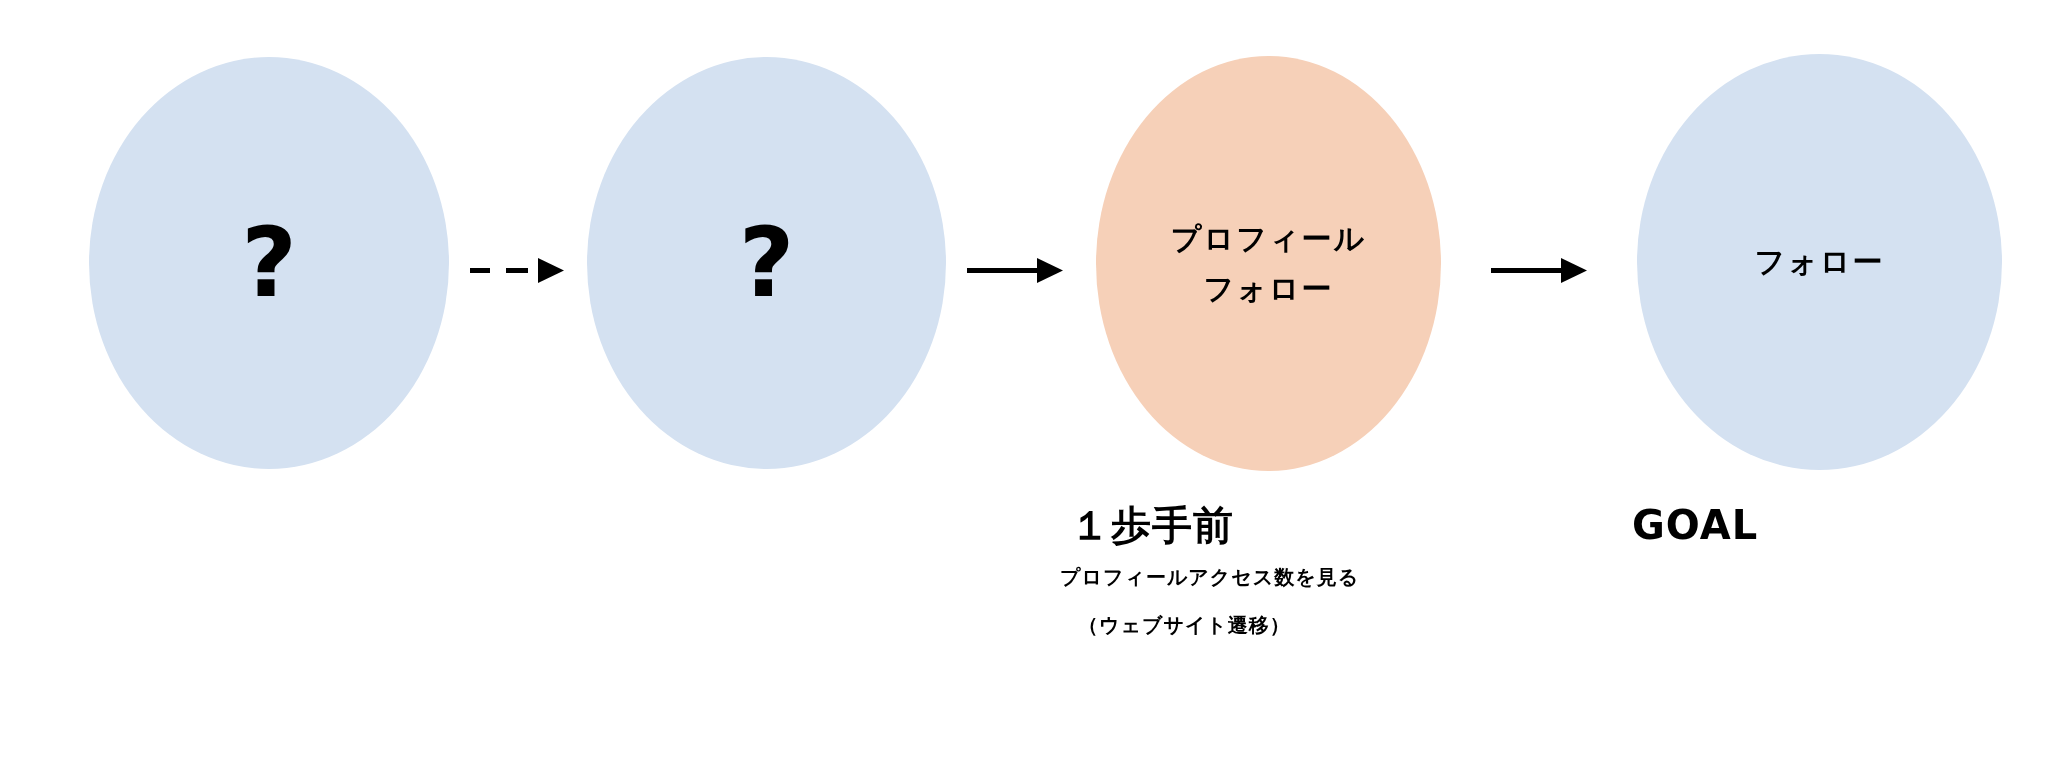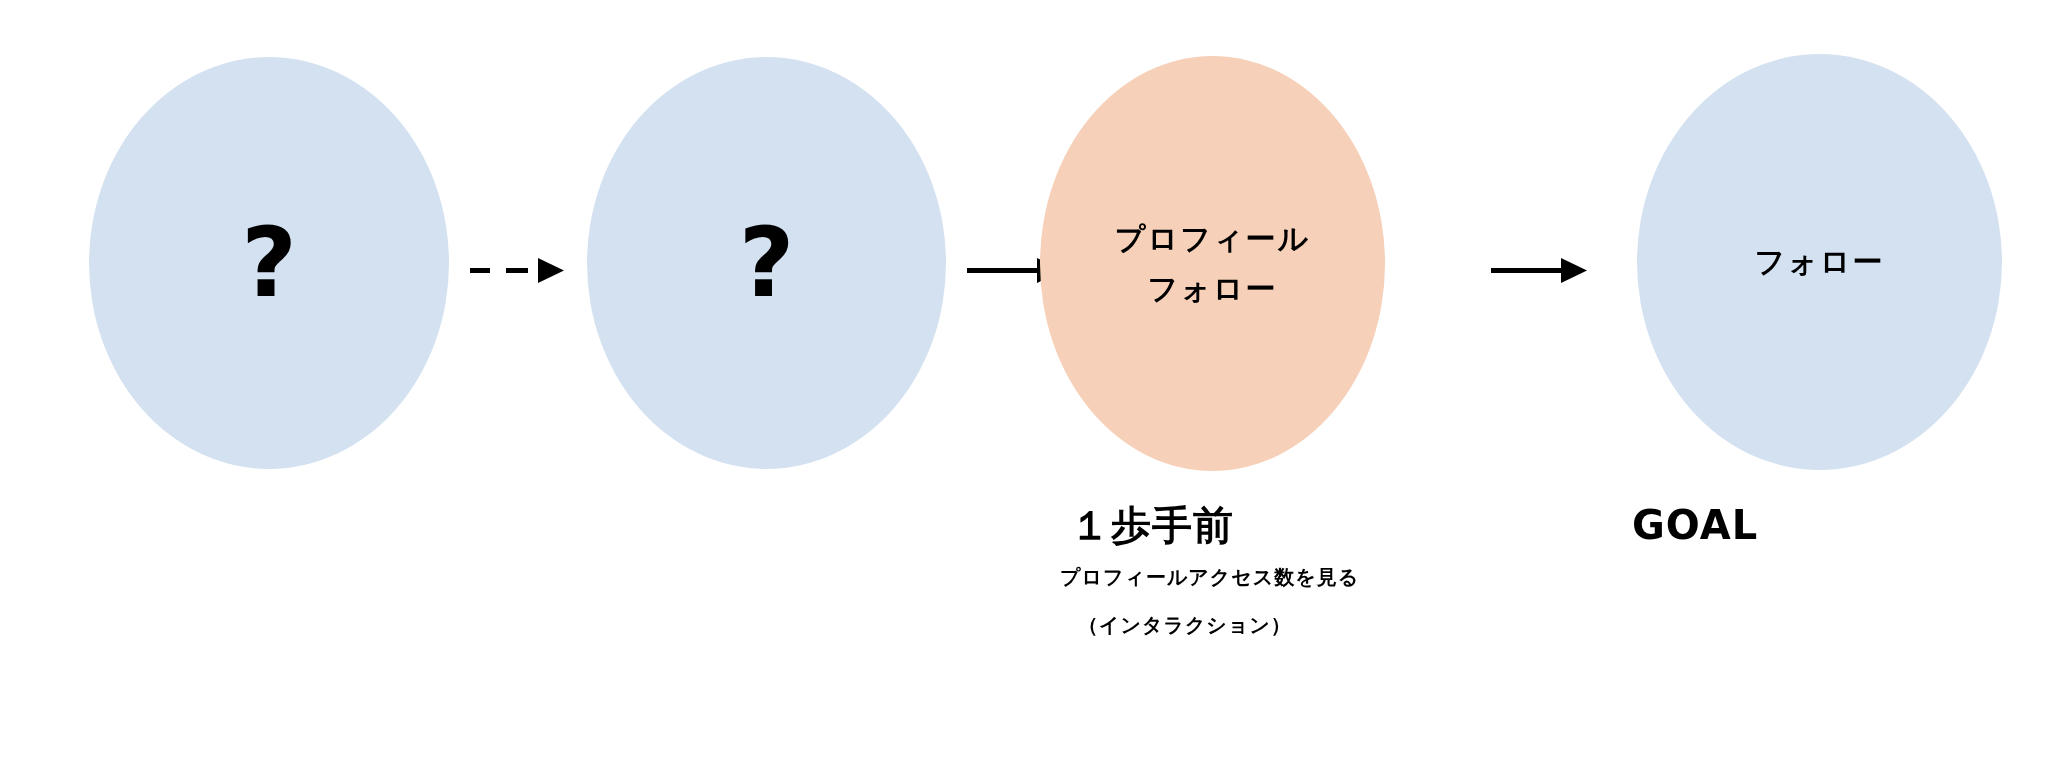--- a/index.html
+++ b/index.html
@@ -31,35 +31,35 @@
 
 <div class="node node-blue" style="left:587px; top:57px; width:359px; height:412px;">
   <span class="q">?</span>
 </div>
 
 <svg class="arrow" style="left:965px; top:256px;" width="100" height="30" viewBox="0 0 100 30">
   <rect x="2" y="12" width="72" height="5" fill="#000"></rect>
   <polygon points="72,2 98,14.5 72,27" fill="#000"></polygon>
 </svg>
 
-<div class="node node-orange" style="left:1040px; top:56px; width:345px; height:415px;">
+<div class="node node-orange" style="left:1096px; top:56px; width:345px; height:415px;">
   <span class="node-label">プロフィール</span>
   <span class="node-label">フォロー</span>
 </div>
 
 <svg class="arrow" style="left:1489px; top:256px;" width="100" height="30" viewBox="0 0 100 30">
   <rect x="2" y="12" width="72" height="5" fill="#000"></rect>
   <polygon points="72,2 98,14.5 72,27" fill="#000"></polygon>
 </svg>
 
 <div class="node node-blue" style="left:1637px; top:54px; width:365px; height:416px;">
   <span class="node-label">フォロー</span>
 </div>
 
 <div class="caption" style="left:1060px; top:497px;">
   <div class="cap-title" style="padding-left:10px;">１歩手前</div>
   <div class="cap-line">プロフィールアクセス数を見る</div>
-  <div class="cap-line" style="padding-left:18px;">（インタラクション）</div>
+  <div class="cap-line" style="padding-left:18px;">（ウェブサイト遷移）</div>
 </div>
 
 <div class="caption" style="left:1632px; top:497px;">
   <div class="cap-title">GOAL</div>
 </div>
 
 </body></html>

